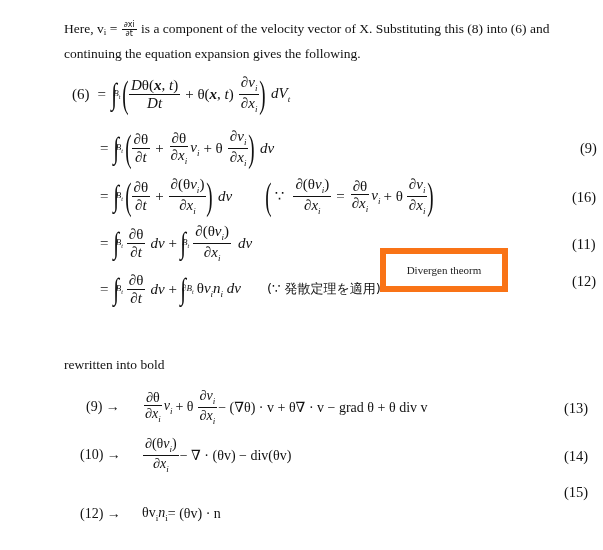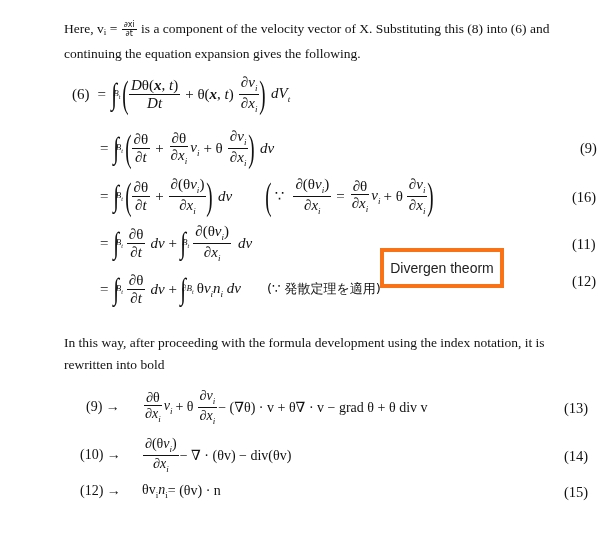--- a/index.html
+++ b/index.html
@@ -10,21 +10,21 @@
   .frac { display:inline-flex; flex-direction:column; align-items:center; vertical-align:middle; margin:0 1px; }
   .frac .num { border-bottom:1px solid #111; padding:0 2px; line-height:1.1; }
   .frac .den { padding:0 2px; line-height:1.1; }
   .small-frac { font-size:8px; font-family:"DejaVu Sans", sans-serif; }
   .eq { font-size:15px; display:flex; align-items:center; white-space:nowrap; }
   .eq i { font-style:italic; }
   .int { font-size:30px; font-style:normal; transform:scaleX(0.7); display:inline-block; line-height:1; margin:0 -2px; }
   .sub { font-size:9px; font-style:italic; vertical-align:-14px; margin-left:-3px; margin-right:3px; }
   .paren { font-size:38px; font-weight:100; line-height:1; transform:scaleX(0.5); display:inline-block; margin:0 -4px; }
   .eqnum { font-size:14.5px; }
-  .box { border:4px solid #f97316; font-family:Liberation Sans, sans-serif; font-size:14px;
+  .box { border:6px solid #f97316; font-family:Liberation Serif, serif; font-size:11px;
          display:flex; align-items:center; justify-content:center; color:#222; background:#fff; }
   .jp { font-family:"DejaVu Sans", sans-serif; font-size:13px; }
   b.v { font-weight:bold; font-style:italic; }
 </style>
 </head>
 <body>
 
 <div class="abs para" style="top:18px;">
   <span>Here, v</span><span style="font-size:9px;vertical-align:-2px;">i</span><span> = </span><span class="frac small-frac">
       <span class="num">∂xi</span>
@@ -145,21 +145,21 @@
     </span>
   <span style="margin:0 4px;"><i>dv</i> +</span>
   <span class="int">∫</span>
     <span class="sub">∂B<sub style="font-size:6px">t</sub></span>
   <span>θ<i>v<sub style="font-size:9px">i</sub>n<sub style="font-size:9px">i</sub> dv</i></span>
   <span class="jp" style="margin-left:26px;">(∵ 発散定理を適用)</span>
 </div>
 <div class="abs eqnum" style="left:528px; top:273px;">(12)</div>
 
 <div class="abs para" style="top:332px;">
-  <span>In this way, after proceeding with the formula development using the index notation, it is</span><br>
+  <br>
   <span>rewritten into bold</span>
 </div>
 
 <div class="abs eq" style="left:42px; top:388px; font-size:14px;">
   <span style="width:56px;display:inline-block;">(9) →</span>
   <span class="frac">
       <span class="num">∂θ</span>
       <span class="den">∂<i>x<sub style="font-size:9px">i</sub></i></span>
     </span>
     <i>v<sub style="font-size:9px">i</sub></i>
@@ -175,18 +175,18 @@
 <div class="abs eq" style="left:36px; top:436px; font-size:14px;">
   <span style="width:62px;display:inline-block;">(10) →</span>
   <span class="frac">
       <span class="num">∂(θ<i>v<sub style="font-size:9px">i</sub></i>)</span>
       <span class="den">∂<i>x<sub style="font-size:9px">i</sub></i></span>
     </span>
   <span> − ∇ · (θv) − div(θv)</span>
 </div>
 <div class="abs eqnum" style="left:520px; top:448px;text-align:right;">(14)</div>
 
-<div class="abs eq" style="left:36px; top:482px; font-size:14px;">
+<div class="abs eq" style="left:36px; top:505px; font-size:14px;">
   <span style="width:62px;display:inline-block;">(12) →</span>
   <span><span>θv</span><sub style="font-size:9px">i</sub><i>n</i><sub style="font-size:9px">i</sub></span>
   <span> = (θv) · n</span>
 </div>
 <div class="abs eqnum" style="left:520px; top:484px;">(15)</div>
 
 </body></html>

